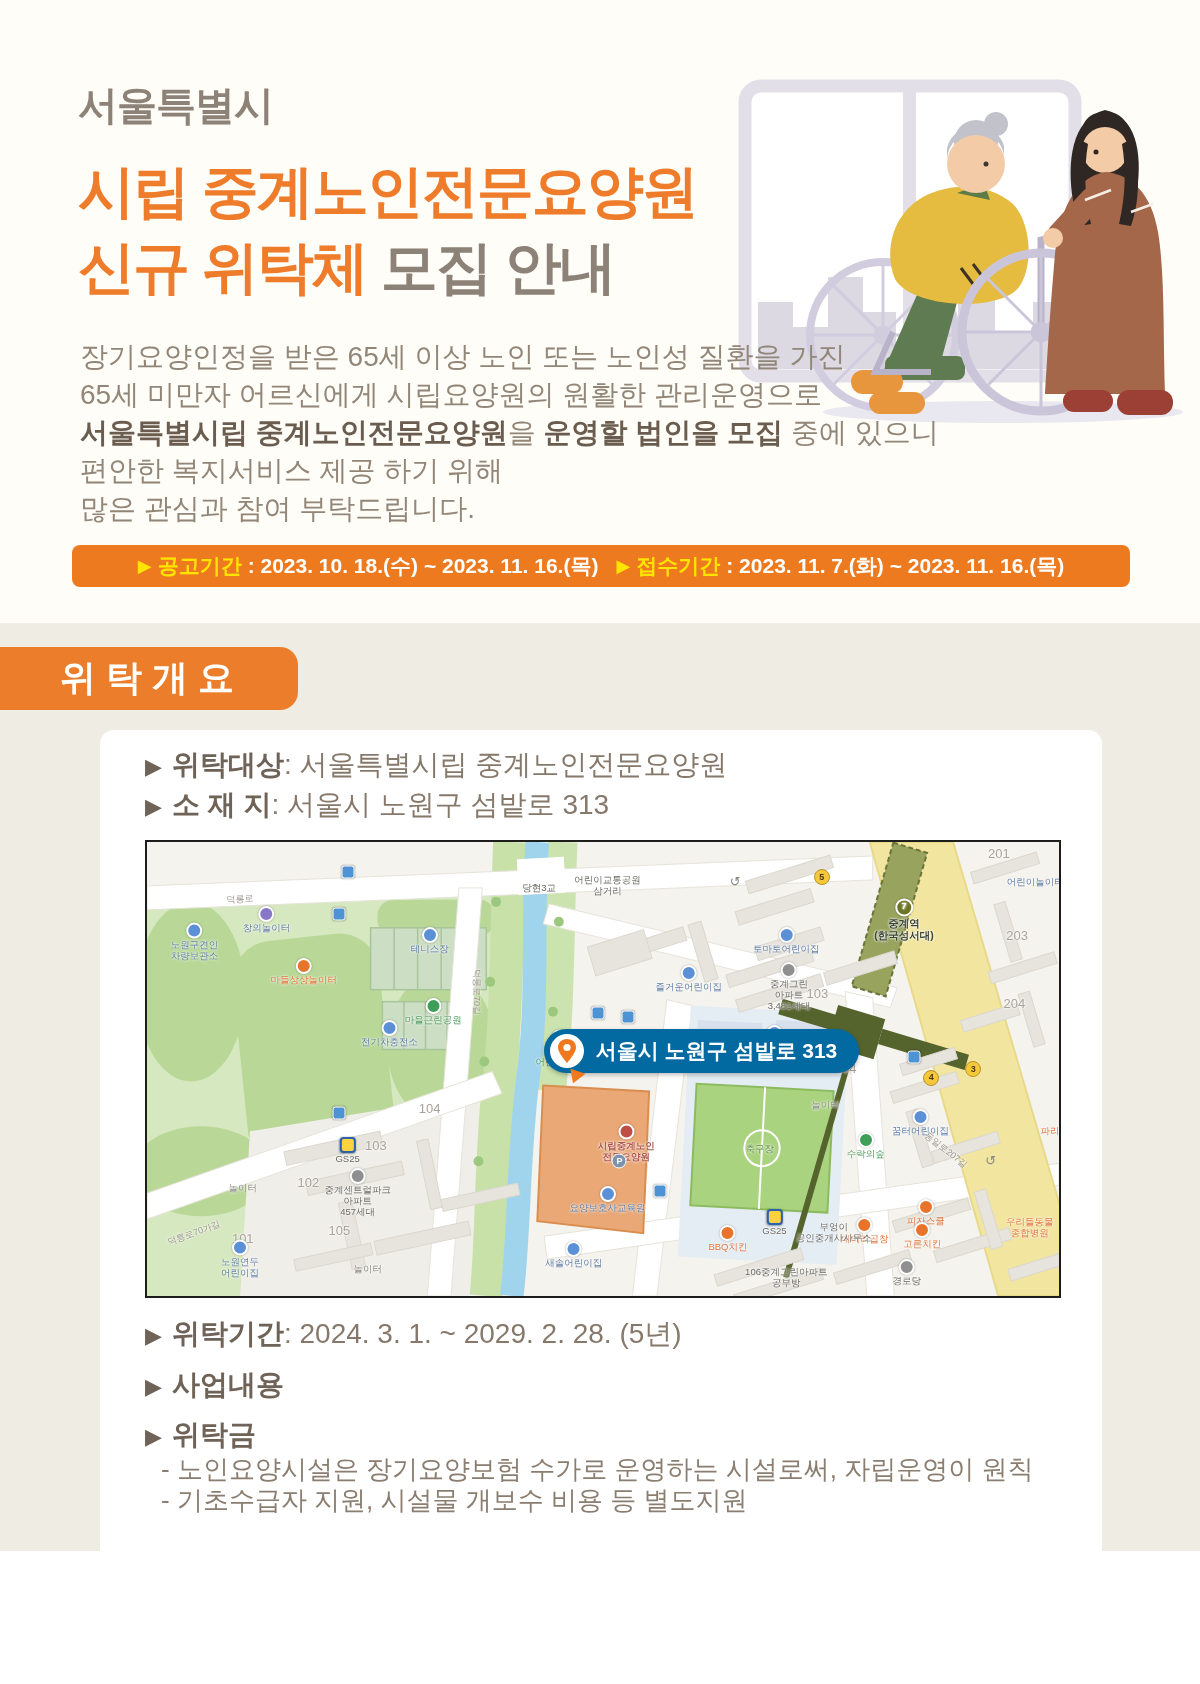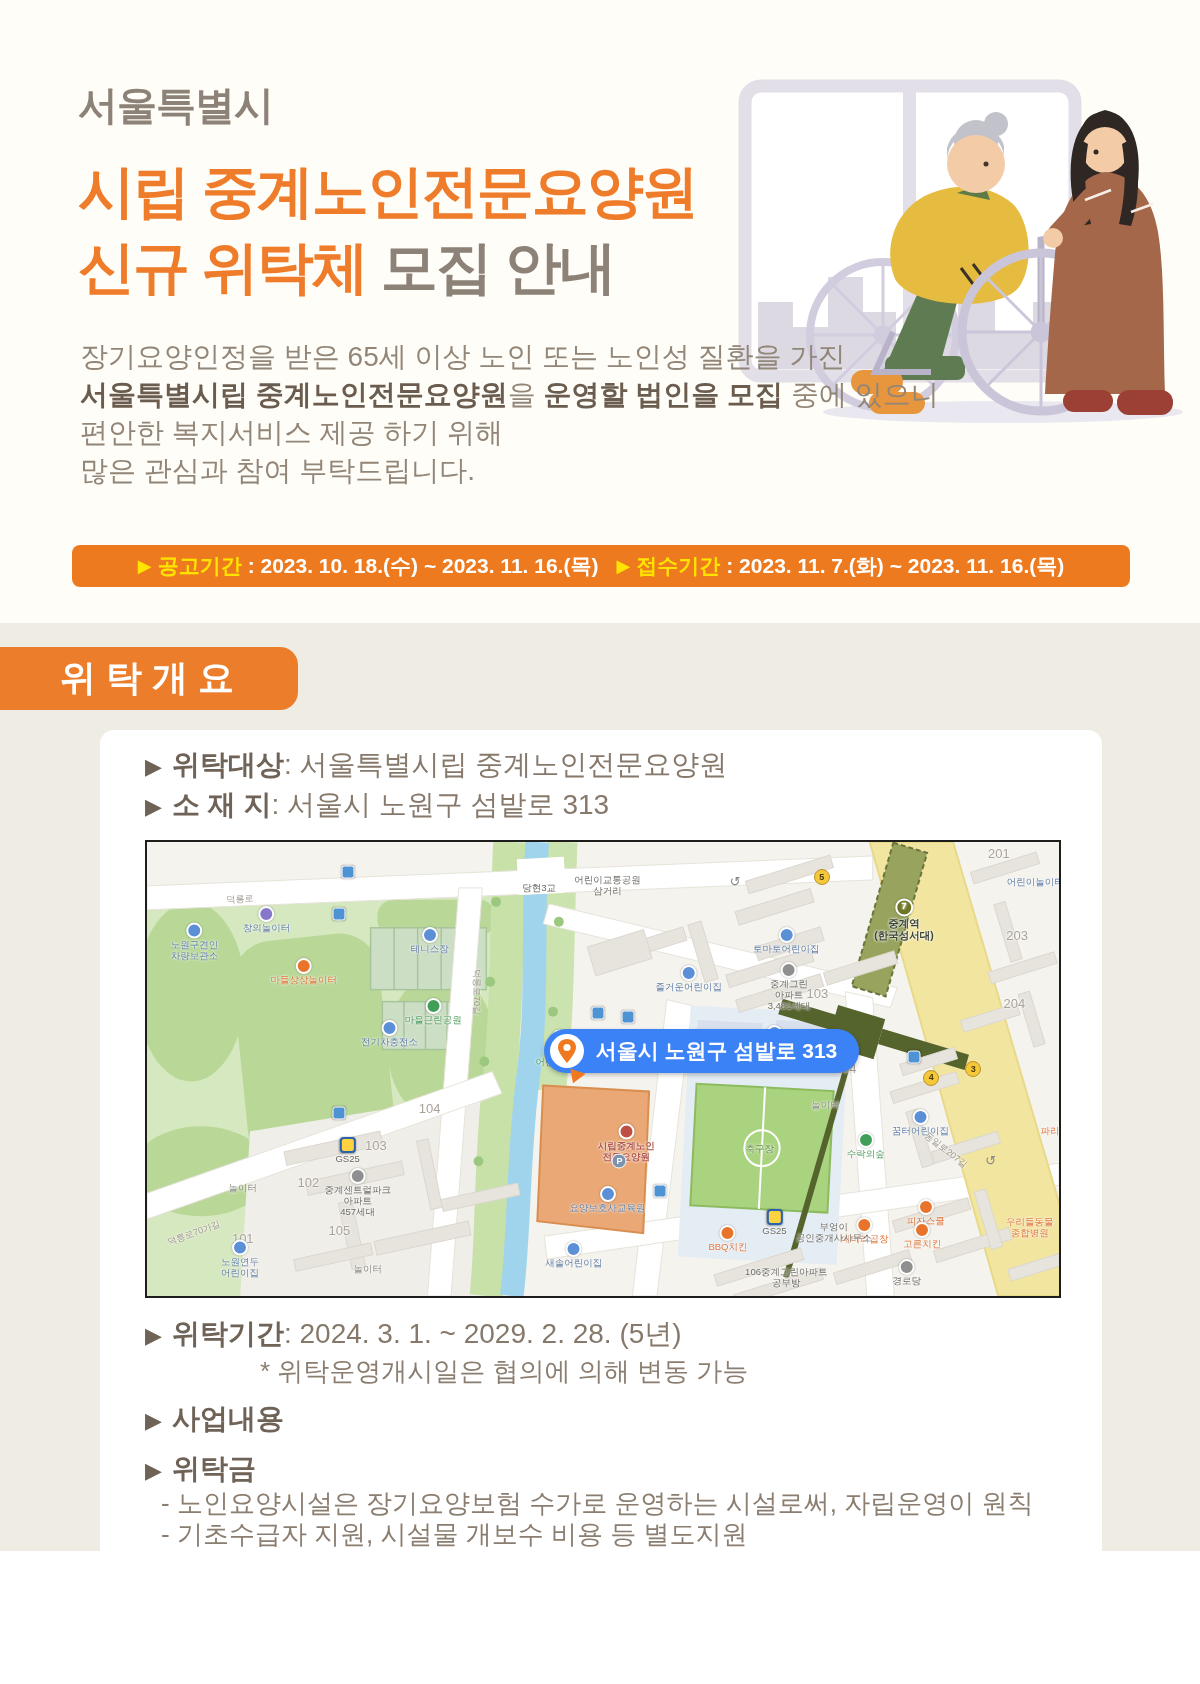--- a/index.html
+++ b/index.html
@@ -54,21 +54,21 @@
   .poi.blue{background:#5b8fd6;} .poi.green{background:#3f9e57;} .poi.orange{background:#e8742c;}
   .poi.purple{background:#8677c9;} .poi.red{background:#c04f43;} .poi.gray{background:#8f8f8f;}
   .poi.gs{background:#ffd23f;border-color:#2b62ad;border-radius:4px;}
   .poi.line7{background:#6d7524;color:#fff;font-size:9px;font-weight:700;width:14px;height:14px;}
   .map-label.exit{width:14px;height:14px;background:#f5c839;border:1px solid #b8922a;border-radius:50%;
        font-size:9px;color:#4a3a0a;font-weight:700;justify-content:center;text-shadow:none;}
   .map-label.bus{width:11px;height:11px;background:#4e94d4;border:1.5px solid #fff;border-radius:3px;box-shadow:0 0 2px rgba(0,0,0,.3);}
   .map-label.parking{width:13px;height:13px;background:#7d92ad;border-radius:50%;color:#fff;font-size:9px;font-weight:700;justify-content:center;text-shadow:none;border:1.5px solid #fff;}
 
   .callout{position:absolute;left:43.5%;top:46%;transform:translateY(-50%);z-index:5;display:flex;align-items:center;
-           background:#3b82f6;border-radius:30px;padding:5px 22px 5px 6px;box-shadow:0 2px 4px rgba(0,0,0,.25);}
+           background:#0369a1;border-radius:30px;padding:5px 22px 5px 6px;box-shadow:0 2px 4px rgba(0,0,0,.25);}
   .callout:after{content:"";position:absolute;left:24px;bottom:-11px;width:0;height:0;
            border-left:7px solid transparent;border-right:9px solid transparent;border-top:13px solid #f0781e;transform:rotate(18deg);}
   .callout .pin-circle{width:34px;height:34px;border-radius:50%;background:#fff;display:flex;align-items:center;justify-content:center;margin-right:12px;}
   .callout .txt{color:#fff;font-size:21px;font-weight:800;white-space:nowrap;}
 
   
   .block{margin-top:18px;}
   .b-line{display:flex;align-items:baseline;font-size:28px;line-height:36px;color:#86796b;white-space:nowrap;}
   .b-line .tri{color:#6f6256;font-size:22px;margin-right:10px;}
   .b-line .lab{font-weight:800;color:#6f6256;}
@@ -84,20 +84,21 @@
 <div class="poster">
 
   <div class="title-block">
     <div class="title-small">서울특별시</div>
     <div class="title-line o">시립 중계노인전문요양원</div>
     <div class="title-line l2"><span class="o">신규 위탁체</span><span class="g"> 모집 안내</span></div>
   </div>
 
   <div class="intro">
     <div>장기요양인정을 받은 65세 이상 노인 또는 노인성 질환을 가진</div>
+    <div>65세 미만자 어르신에게 시립요양원의 원활한 관리운영으로</div>
     <div><b>서울특별시립 중계노인전문요양원</b><span>을 </span><b>운영할 법인을 모집</b><span> 중에 있으니</span></div>
     <div>편안한 복지서비스 제공 하기 위해</div>
     <div>많은 관심과 참여 부탁드립니다.</div>
   </div>
 
   <div class="banner">
     <span class="grp">
       <span class="tri">▶</span>
       <span class="lbl">공고기간</span>
       <span class="val">: 2023. 10. 18.(수) ~ 2023. 11. 16.(목)</span>
@@ -526,21 +527,20 @@
           <span class="txt">서울시 노원구 섬밭로 313</span>
         </div>
       </div>
 
       <div class="block">
         <div class="b-line">
           <span class="tri">▶</span>
           <span class="lab">위탁기간</span>
           <span> : 2024. 3. 1. ~ 2029. 2. 28. (5년)</span>
         </div>
-        <div class="note">* 위탁운영개시일은 협의에 의해 변동 가능</div>
       </div>
 
       <div>
         <div class="sub-label">
           <span class="tri">▶</span>
           <span class="lab">사업내용</span>
         </div>
       </div>
 
       <div>

